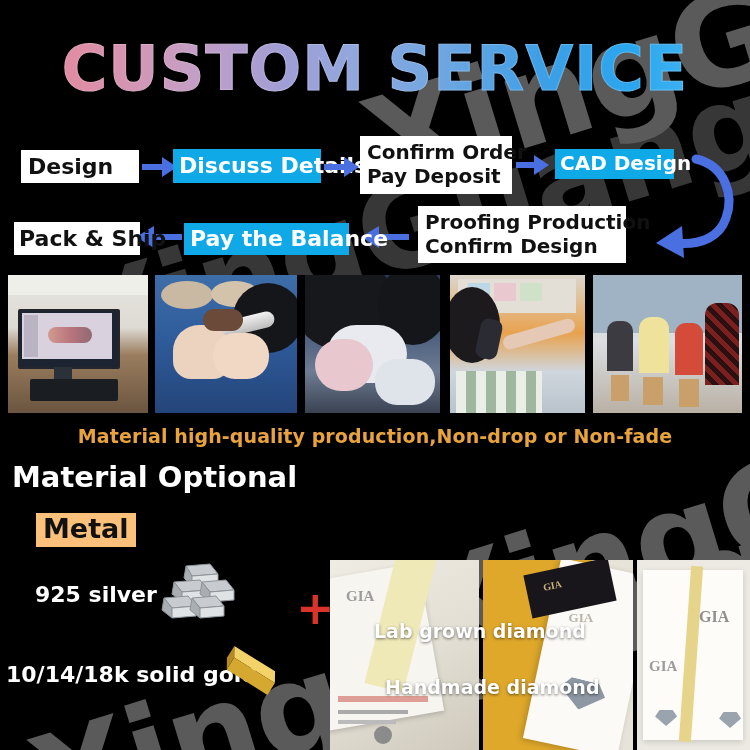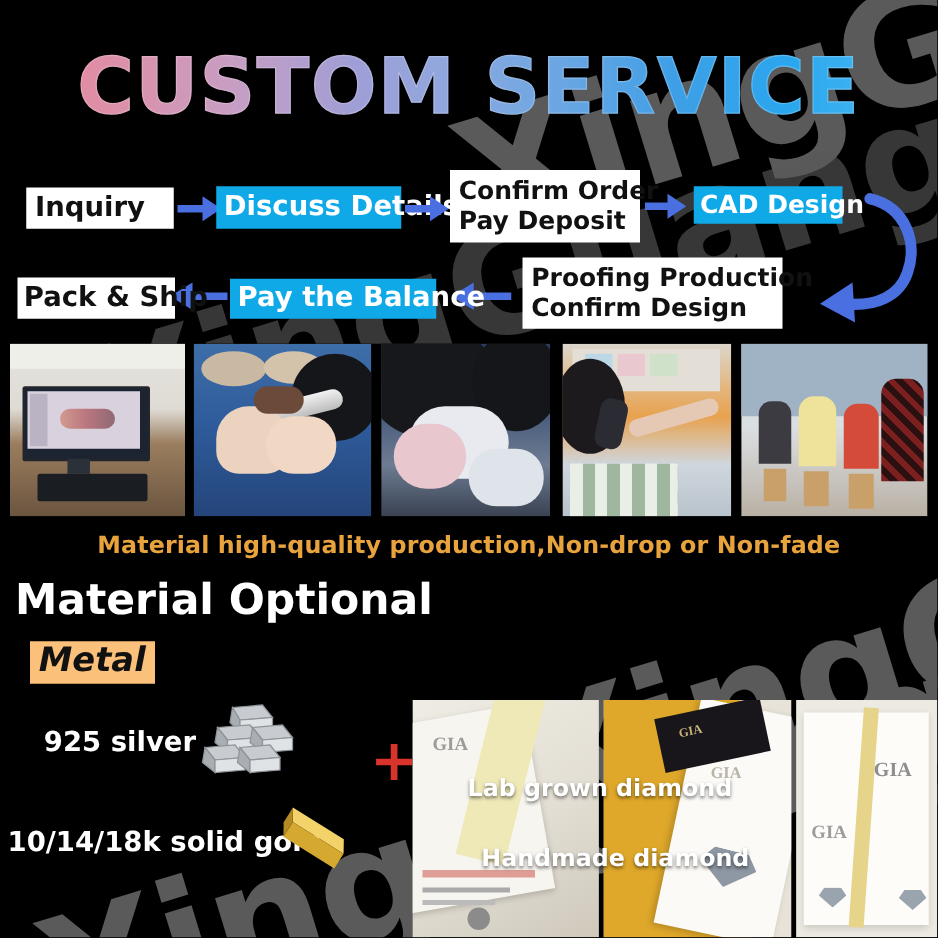--- a/index.html
+++ b/index.html
@@ -37,21 +37,21 @@
   
   #strip{position:absolute;top:275px;left:0;width:750px;height:138px;background:#000;}
   .ph{position:absolute;top:0;height:138px;overflow:hidden;background:#111;}
   .ph .sc{position:absolute;inset:0;}
 
   
   #handmade{position:absolute;top:425px;left:0;width:750px;text-align:center;
     font-family:"DejaVu Sans",sans-serif;font-weight:700;font-size:19px;color:#e8a33d;
     letter-spacing:.1px;}
   #matopt{position:absolute;top:460px;left:12px;font-family:"DejaVu Sans",sans-serif;
-    font-weight:700;font-size:34px;color:#fff;}
+    font-weight:700;font-size:29px;color:#fff;}
 
   
   .chip{position:absolute;background:#fbc07a;color:#111;font-family:"DejaVu Sans",sans-serif;
     font-weight:700;font-size:27px;padding:1px 7px 3px 7px;line-height:1.12;}
   .mtxt{position:absolute;color:#fff;font-family:"DejaVu Sans",sans-serif;font-weight:700;
     white-space:nowrap;}
 
   
   #gia{position:absolute;top:560px;left:330px;width:420px;height:190px;overflow:hidden;
     display:flex;gap:4px;}
@@ -71,21 +71,21 @@
   <div class="wm wm1">XingGuang</div>
   <div class="wm wm2">XingGuang</div>
   <div class="wm wm3">XingGuang</div>
   <div class="wm wm4">XingGuang</div>
 
   <div id="title">CUSTOM SERVICE</div>
 
   <div id="flow">
 
     <div class="fbox white" style="left:21px;top:22px;width:118px;height:33px;font-size:22px;padding:0 7px;">
-      <span>Inquiry</span>
+      <span>Design</span>
     </div>
 
     <div class="arr" style="left:142px;top:28px;">
       <svg width="36" height="22" viewBox="0 0 36 22">
         <path d="M0 8 h20 v-7 l15 10 -15 10 v-7 H0 z" fill="#4a6fe0"></path>
       </svg>
     </div>
 
     <div class="fbox cyan" style="left:173px;top:21px;width:148px;height:34px;font-size:22px;padding:0 6px;">
       <span>Discuss Details</span>
@@ -203,21 +203,21 @@
           repeating-linear-gradient(45deg,#7b1f1f 0 5px,#2a1010 5px 10px);"></div>
       <div style="position:absolute;left:18px;top:100px;width:18px;height:26px;background:#c9a06a;"></div>
       <div style="position:absolute;left:50px;top:102px;width:20px;height:28px;background:#c9a06a;"></div>
       <div style="position:absolute;left:86px;top:104px;width:20px;height:28px;background:#c9a06a;"></div>
     </div>
   </div>
 
   <div id="handmade">Material high-quality production,Non-drop or Non-fade</div>
   <div id="matopt">Material Optional</div>
 
-  <div class="chip" style="left:24px;top:513px;font-style:italic;">Metal</div>
+  <div class="chip" style="left:36px;top:513px;">Metal</div>
 
   <div class="mtxt" style="left:35px;top:582px;font-size:22px;">925 silver</div>
 
   <div style="position:absolute;left:158px;top:562px;width:80px;height:62px;">
     <svg width="80" height="62" viewBox="0 0 80 62">
       <g fill="#c8ccd0" stroke="#8e949a" stroke-width="1">
         <polygon points="28,4 52,2 60,12 34,14"></polygon>
         <polygon points="28,4 34,14 34,24 26,16" fill="#a9aeb3"></polygon>
         <polygon points="34,14 60,12 60,22 34,24" fill="#dfe3e6"></polygon>
 

